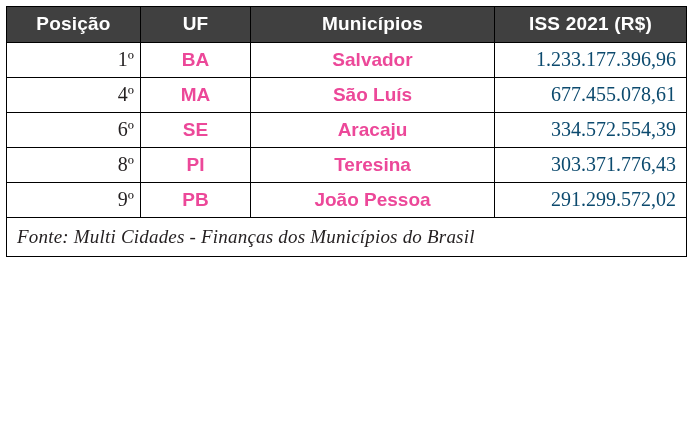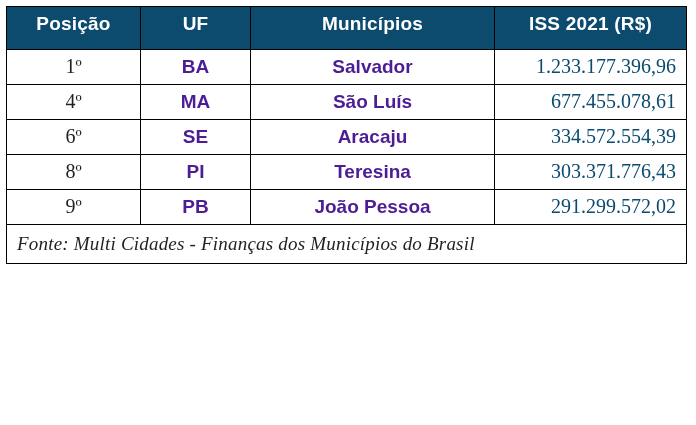--- a/index.html
+++ b/index.html
@@ -26,49 +26,50 @@
     table-layout: fixed;
     width: 680px;
     margin: 6px 0 0 6px;
   }
   table.ranking col.c1 { width: 134px; }
   table.ranking col.c2 { width: 110px; }
   table.ranking col.c3 { width: 244px; }
   table.ranking col.c4 { width: 192px; }
 
   thead th {
-    background: #0c4a6e;
+    background: #404040;
     color: #ffffff;
     font-family: "Liberation Sans", sans-serif;
     font-weight: bold;
     font-size: 19px;
     text-align: center;
-    padding: 6px 4px 14px 4px;
+    padding: 6px 4px 7px 4px;
     border: 1px solid #000000;
     letter-spacing: 0.2px;
     white-space: nowrap;
   }
   tbody td {
     border: 1px solid #000000;
     text-align: center;
     font-size: 20px;
     padding: 4px 6px 5px 6px;
     height: 25px;
     background: #ffffff;
     white-space: nowrap;
   }
   tbody td.pos {
     font-family: "Liberation Serif", serif;
     color: #231f20;
+    text-align: right;
   }
   tbody td.uf,
   tbody td.mun {
     font-family: "Liberation Sans", sans-serif;
     font-weight: bold;
-    color: #4c1d95;
+    color: #ec4899;
     font-size: 19px;
   }
   tbody tr.plain td.uf,
   tbody tr.plain td.mun {
     font-family: "Liberation Serif", serif;
     font-weight: normal;
     color: #231f20;
     font-size: 20px;
   }
   tbody td.val {

